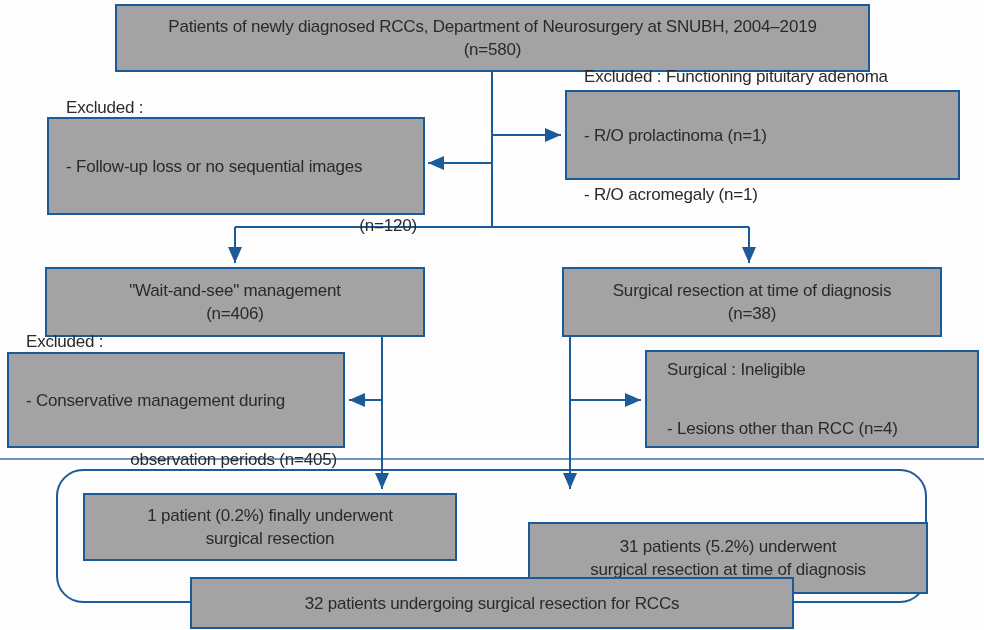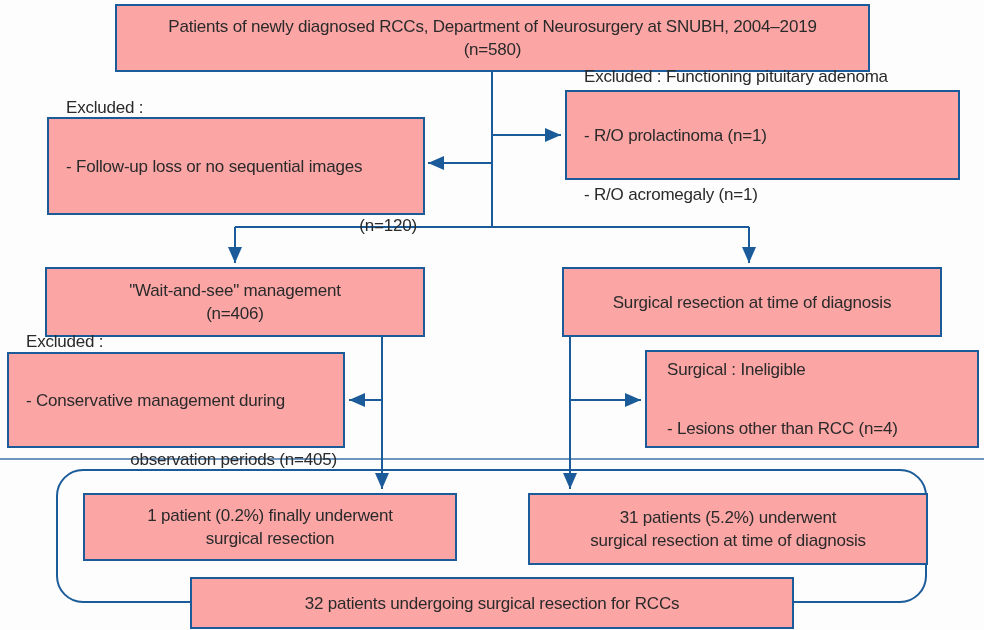--- a/index.html
+++ b/index.html
@@ -7,21 +7,21 @@
   .canvas {
     position:relative; width:984px; height:630px; background:var(--bg);
     font-family:"Liberation Sans", sans-serif; color:var(--text); overflow:hidden;
   }
   .connectors { position:absolute; left:0; top:0; width:984px; height:630px; }
   .cline { stroke:var(--line); stroke-width:2; fill:none; }
   .rule  { stroke:var(--line); stroke-width:1.4; fill:none; opacity:.85; }
   .group { stroke:var(--line); stroke-width:2; fill:none; }
   .arrowhead { fill:var(--line); }
   .node {
-    position:absolute; box-sizing:border-box; background:#fca5a5;
+    position:absolute; box-sizing:border-box; background:#a3a3a3;
     border:2px solid var(--line);
     font-size:17px; line-height:23px; letter-spacing:-0.2px;
     display:flex; flex-direction:column; justify-content:center;
   }
   .node.center { text-align:center; padding:0 6px; }
   .node.left   { text-align:left; padding-left:17px; padding-right:6px;gap:36px; }
   .ln { white-space:nowrap; }
   .ln.indent { padding-left:11px;text-align:right; }
 </style>
 </head>
@@ -77,39 +77,40 @@
     <div class="ln indent">(n=120)</div>
   </div>
 
   <div class="node center" style="left:45px; top:267px; width:380px; height:70px;">
     <div class="ln">"Wait-and-see" management</div>
     <div class="ln">(n=406)</div>
   </div>
 
   <div class="node center" style="left:562px; top:267px; width:380px; height:70px;">
     <div class="ln">Surgical resection at time of diagnosis</div>
+    <div class="ln">(n=38)</div>
   </div>
 
   <div class="node left" style="left:7px; top:352px; width:338px; height:96px;">
     <div class="ln">Excluded :</div>
     <div class="ln">- Conservative management during</div>
     <div class="ln indent">observation periods (n=405)</div>
   </div>
 
   <div class="node left" style="left:645px; top:350px; width:334px; height:98px; padding-left:20px;">
     <div class="ln">Surgical : Ineligible</div>
     <div class="ln">- Lesions other than RCC (n=4)</div>
   </div>
 
   <div class="node center" style="left:83px; top:493px; width:374px; height:68px;">
     <div class="ln">1 patient (0.2%) finally underwent</div>
     <div class="ln">surgical resection</div>
   </div>
 
-  <div class="node center" style="left:528px; top:493px; width:400px; height:72px;">
+  <div class="node center" style="left:528px; top:522px; width:400px; height:72px;">
     <div class="ln">31 patients (5.2%) underwent</div>
     <div class="ln">surgical resection at time of diagnosis</div>
   </div>
 
   <div class="node center" style="left:190px; top:577px; width:604px; height:52px;">
     <div class="ln">32 patients undergoing surgical resection for RCCs</div>
   </div>
 
 </div>
 

